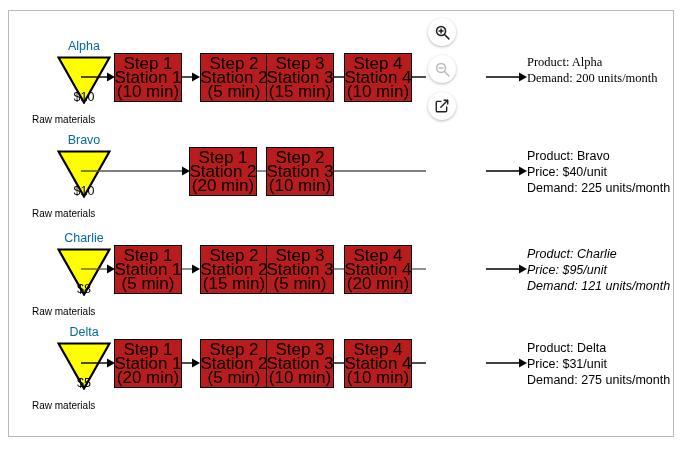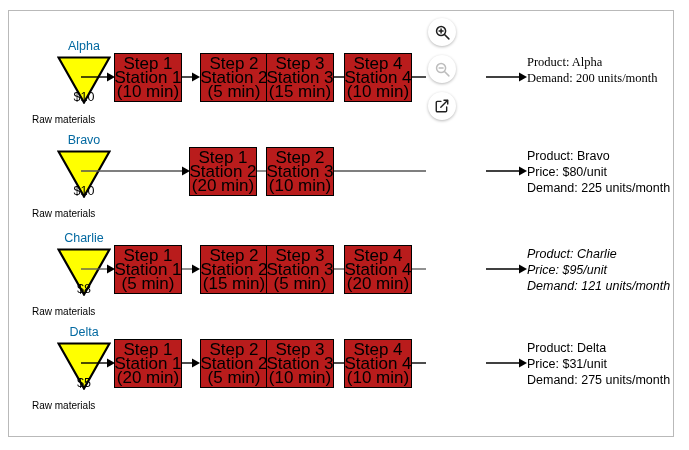--- a/index.html
+++ b/index.html
@@ -268,21 +268,21 @@
 
     <div class="conn" style="left:477px; top:41px;">
       <svg width="42" height="10" viewBox="0 0 42 10">
         <line x1="0" y1="5" x2="33" y2="5" stroke="#000" stroke-width="1.4"></line>
         <polygon points="33,0.5 41,5 33,9.5" fill="#000"></polygon>
       </svg>
     </div>
 
     <div class="output" style="left:518px; top:23px;">
       <div>Product: Bravo</div>
-      <div>Price: $80/unit</div>
+      <div>Price: $40/unit</div>
       <div>Demand: 225 units/month</div>
     </div>
   </div>
 
   <div class="row" style="top:212px;">
 
     <div class="source" style="left:39px; top:8px;">
       <div class="source-title">Charlie</div>
       <div class="tri-wrap">
         <svg class="tri-svg" width="54" height="48" viewBox="0 0 54 48">

